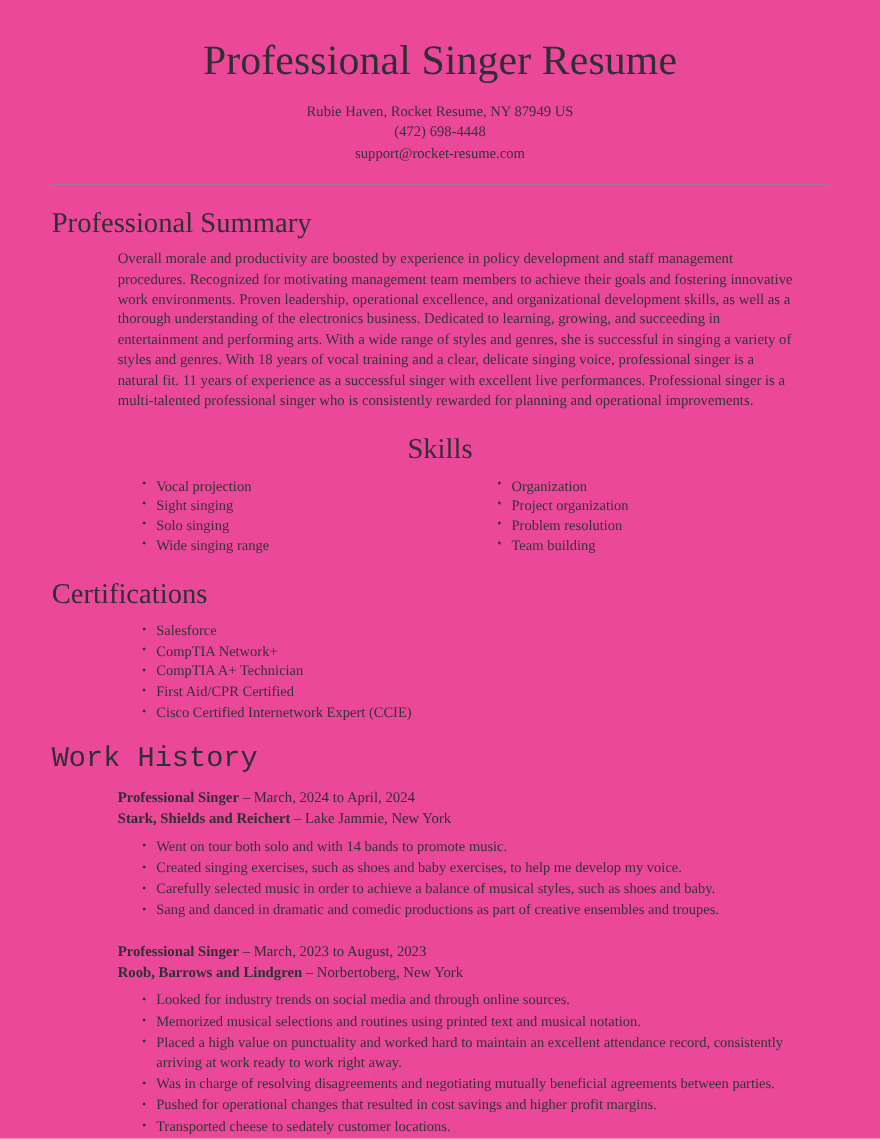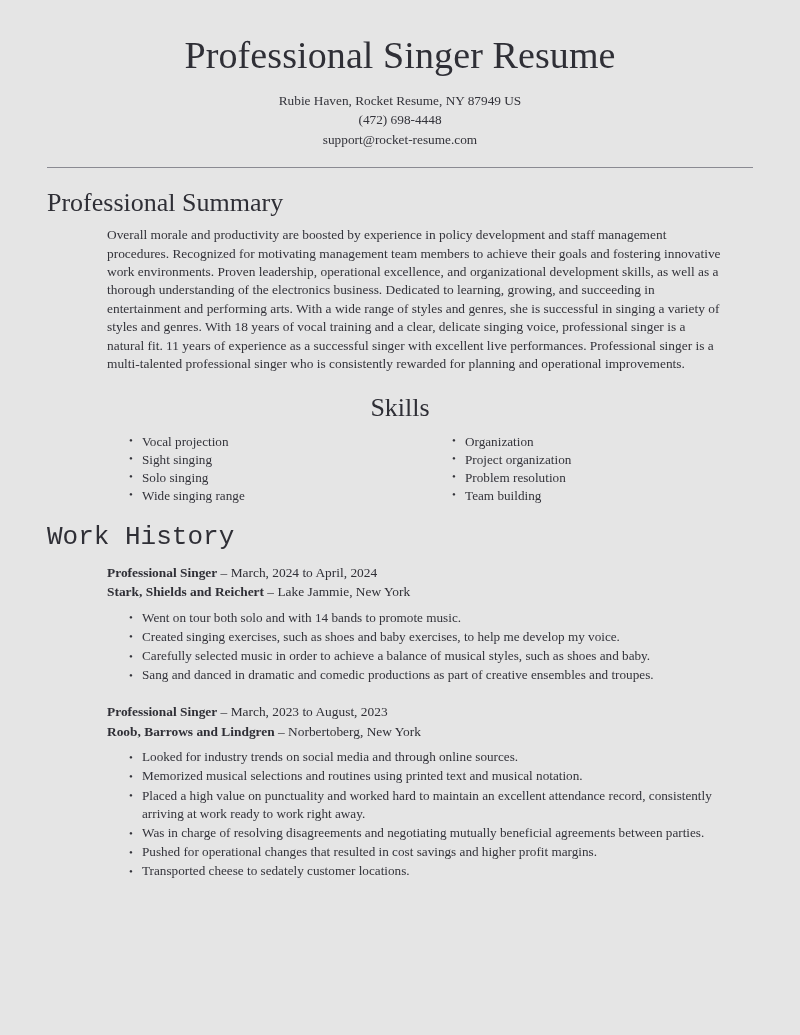--- a/index.html
+++ b/index.html
@@ -13,21 +13,21 @@
     height: 1035px;
     overflow: hidden;
     font-family: "Liberation Serif", "DejaVu Serif", serif;
     color: #33333a;
     -webkit-font-smoothing: antialiased;
   }
   .page {
     width: 800px;
     height: 1035px;
     padding: 0 47px;
-    background: #e5e5e5;
+    background: #ec4899;
     position: relative;
   }
 
   
   .header {
     padding-top: 34px;
     text-align: center;
   }
   .resume-title {
     font-size: 38px;
@@ -157,20 +157,32 @@
         <ul class="bullets">
           <li>Organization</li>
           <li>Project organization</li>
           <li>Problem resolution</li>
           <li>Team building</li>
         </ul>
       </div>
     </div>
   </div>
 
+  <div class="section certs">
+    <h2 class="section-heading">Certifications</h2>
+    <div class="section-body">
+      <ul class="bullets">
+        <li>Salesforce</li>
+        <li>CompTIA Network+</li>
+        <li>CompTIA A+ Technician</li>
+        <li>First Aid/CPR Certified</li>
+        <li>Cisco Certified Internetwork Expert (CCIE)</li>
+      </ul>
+    </div>
+  </div>
 
   <div class="section work">
     <h2 class="section-heading">Work History</h2>
 
     <div class="job">
       <div class="job-line">
         <span>Professional Singer</span><span class="sep"> – </span><span class="tail">March, 2024 to April, 2024</span>
       </div>
       <div class="job-line">
         <span>Stark, Shields and Reichert</span><span class="sep"> – </span><span class="tail">Lake Jammie, New York</span>

